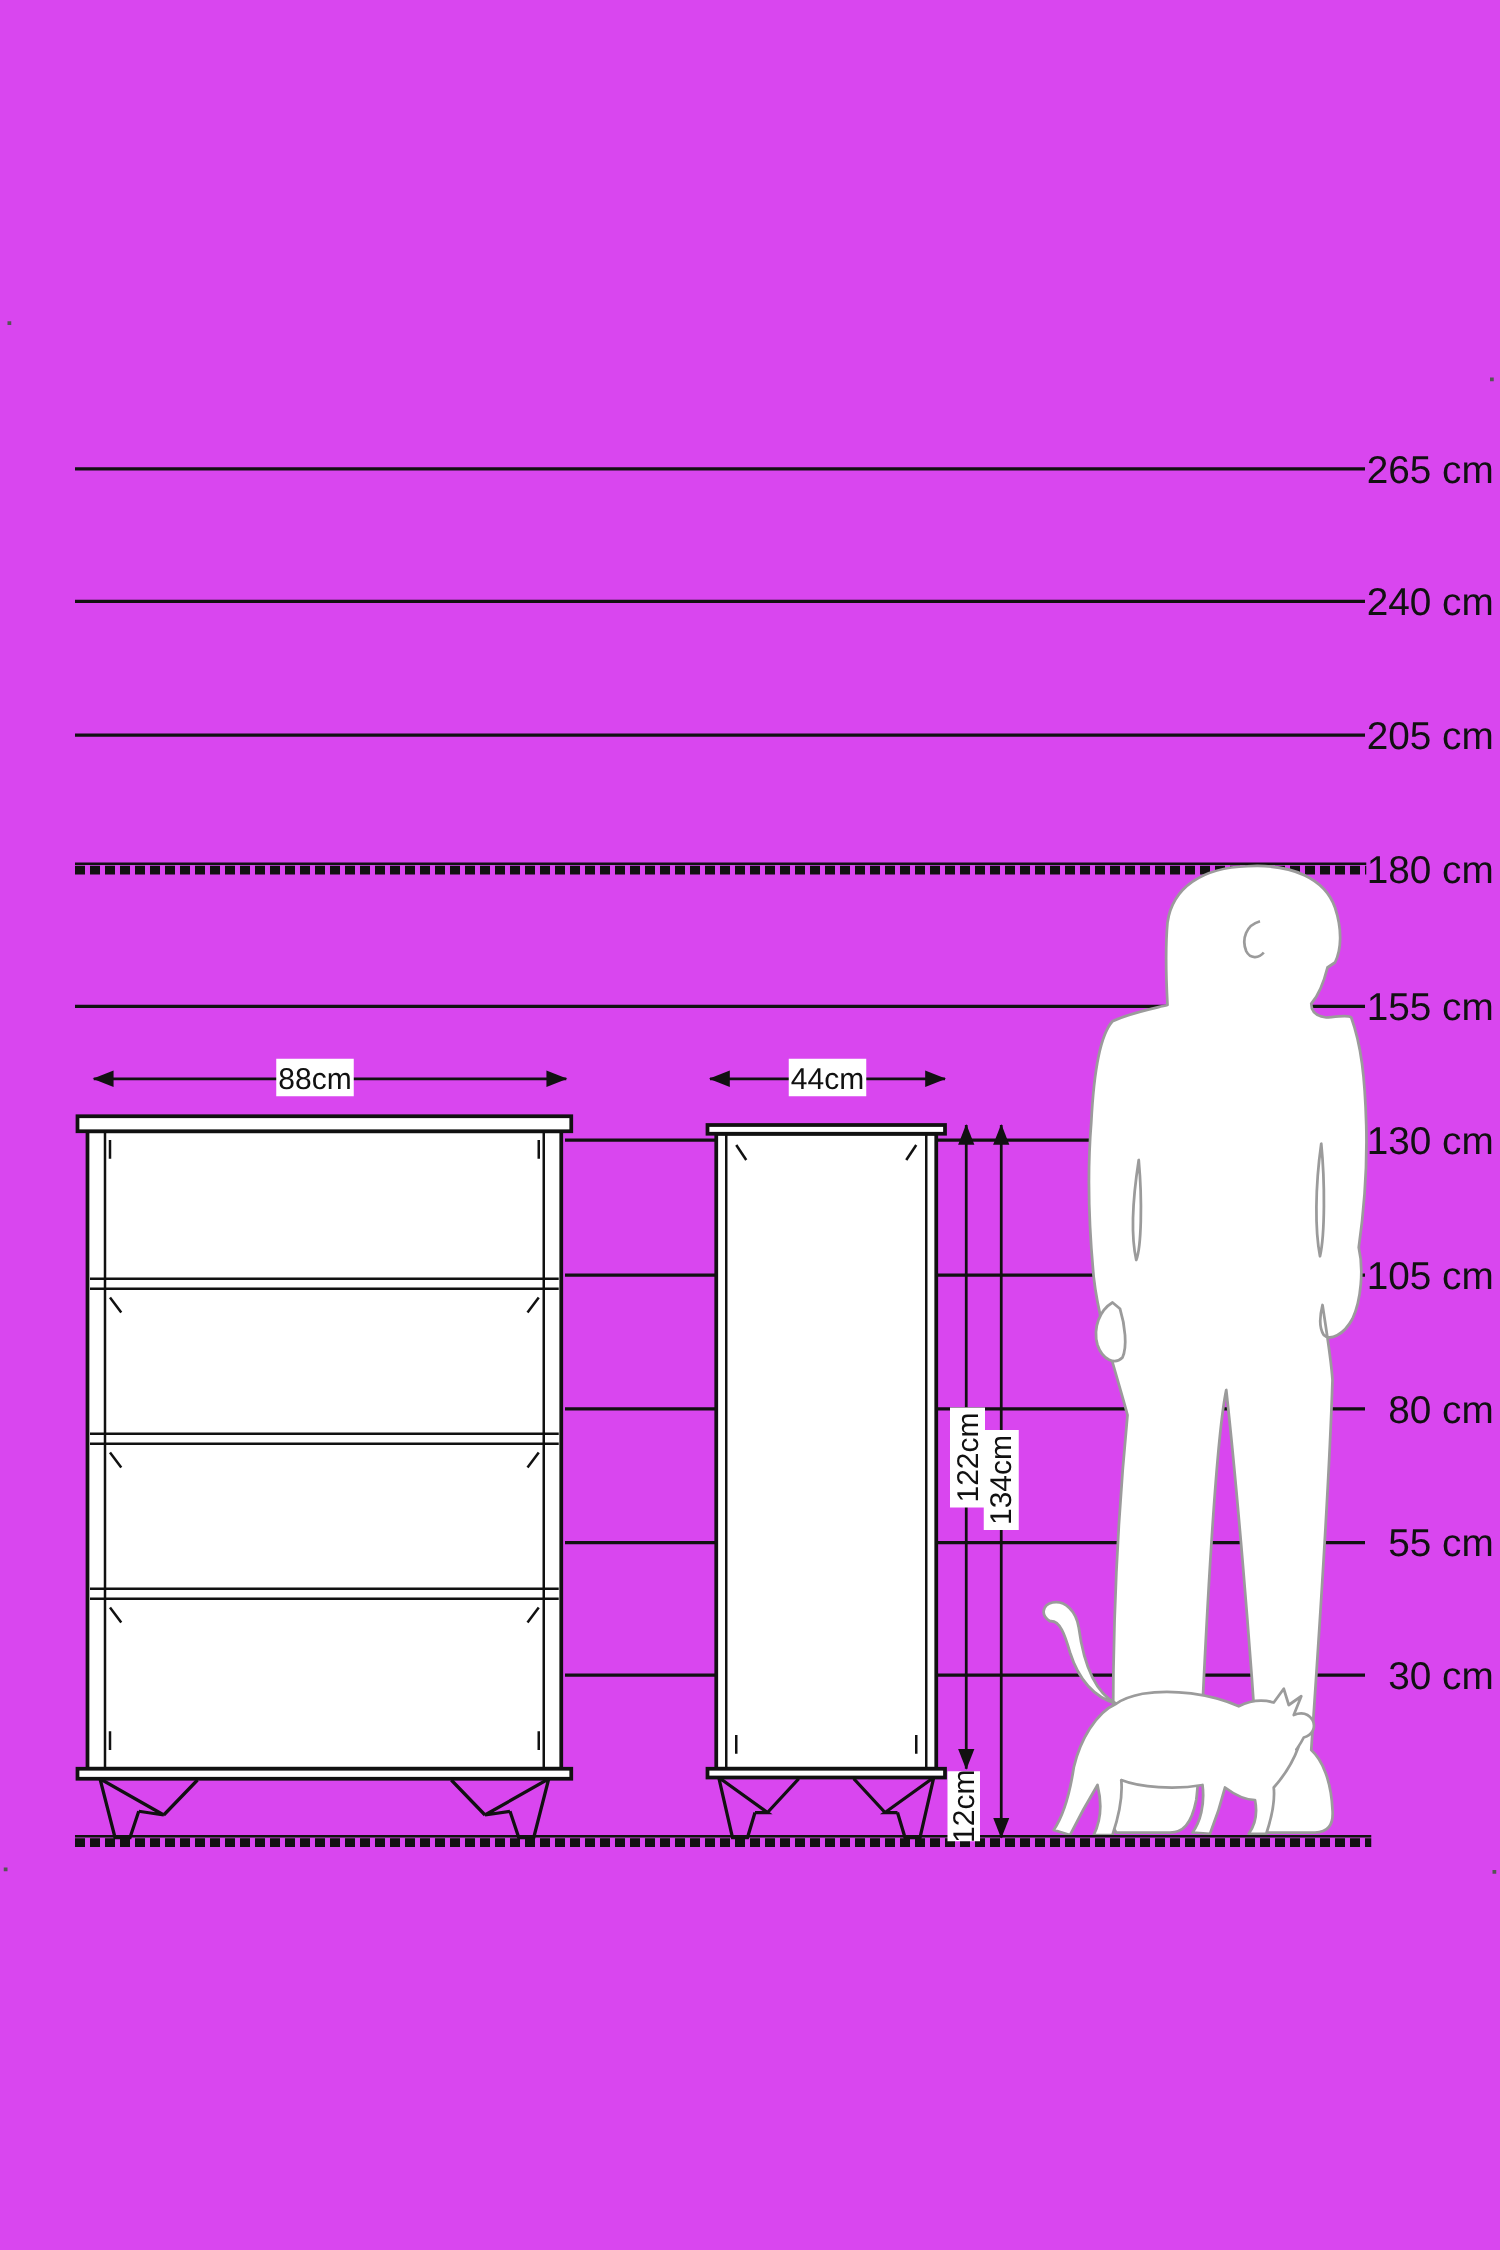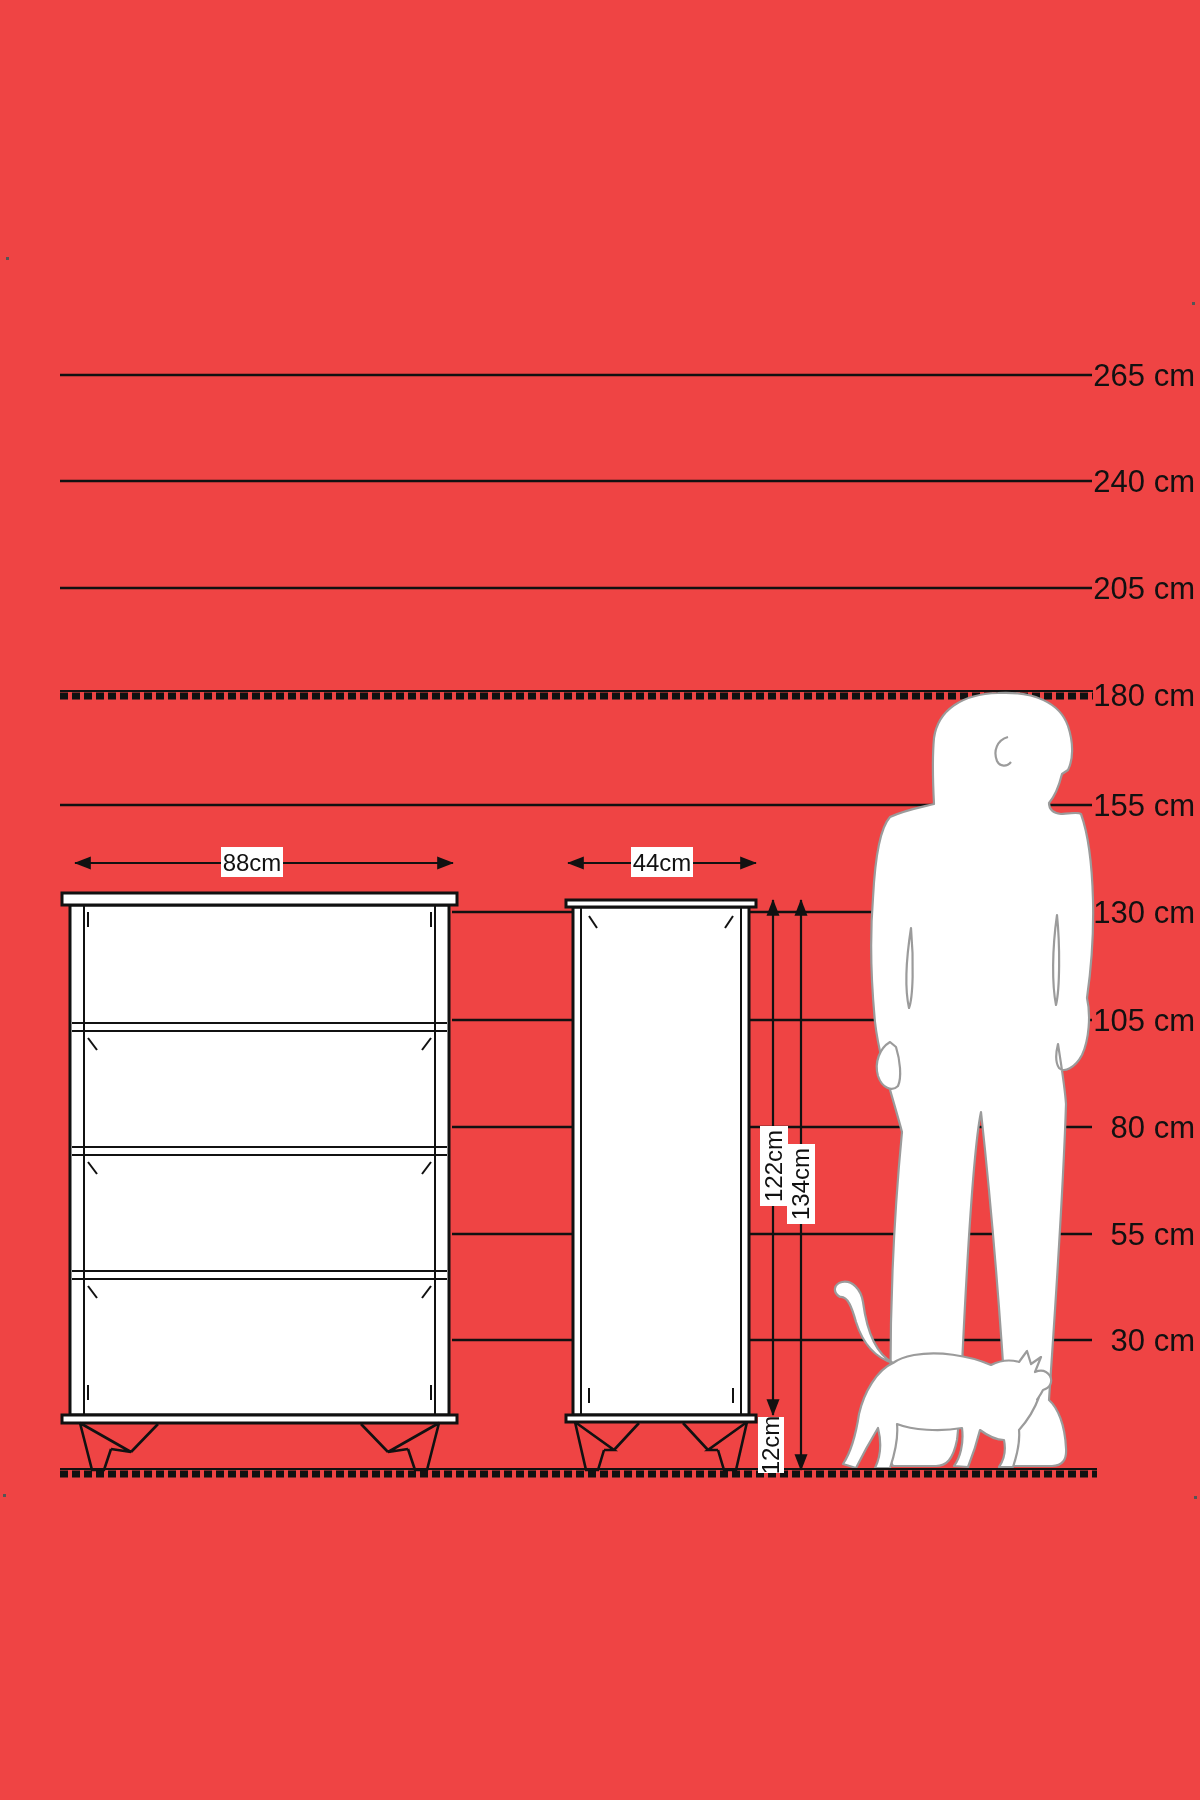--- a/index.html
+++ b/index.html
@@ -1,16 +1,16 @@
 <!DOCTYPE html>
 <html><head>
 <meta charset="utf-8">
 <style>
   html,body{margin:0;padding:0;background:#ffffff;}
-  .page{position:relative;width:1200px;height:1800px;background:#ef4444;overflow:hidden;
+  .page{position:relative;width:1200px;height:1800px;background:#d946ef;overflow:hidden;
         font-family:"Liberation Sans","DejaVu Sans",sans-serif;}
   svg{display:block}
   .scale-label{font-family:"Liberation Sans","DejaVu Sans",sans-serif;font-size:31px;fill:#111;}
   .dim-label{font-family:"Liberation Sans","DejaVu Sans",sans-serif;font-size:24px;fill:#111;}
 </style>
 </head>
 <body>
 
 <div class="page">
 <svg width="1200" height="1800" viewBox="0 0 1200 1800" xmlns="http://www.w3.org/2000/svg">

